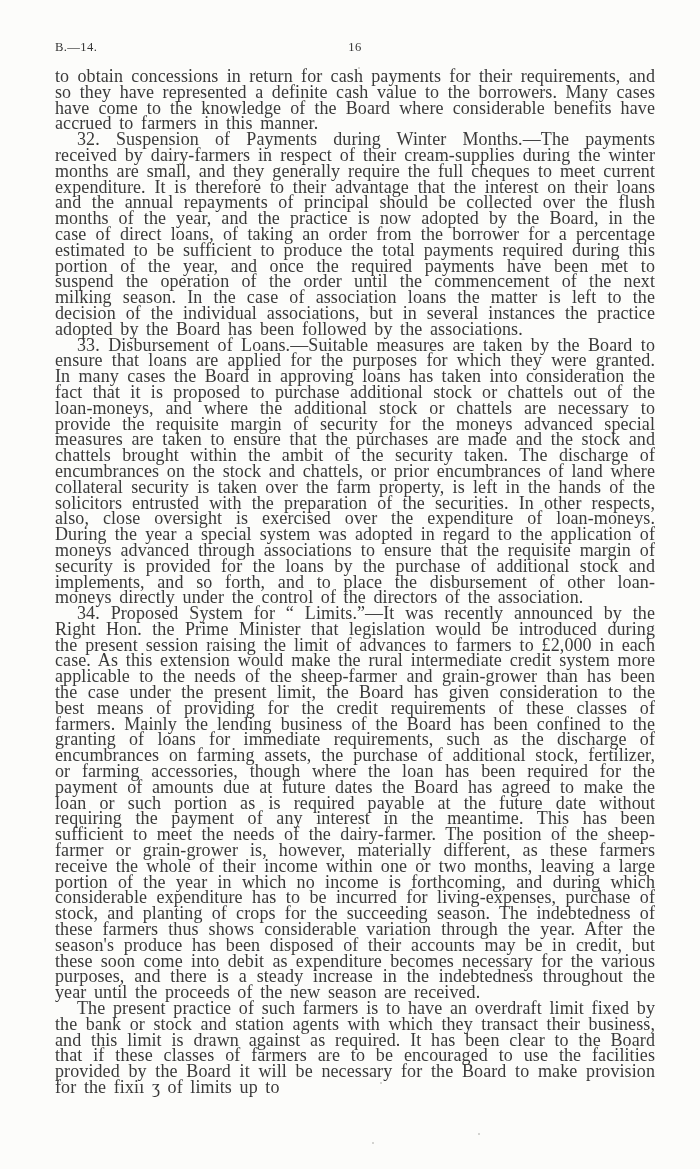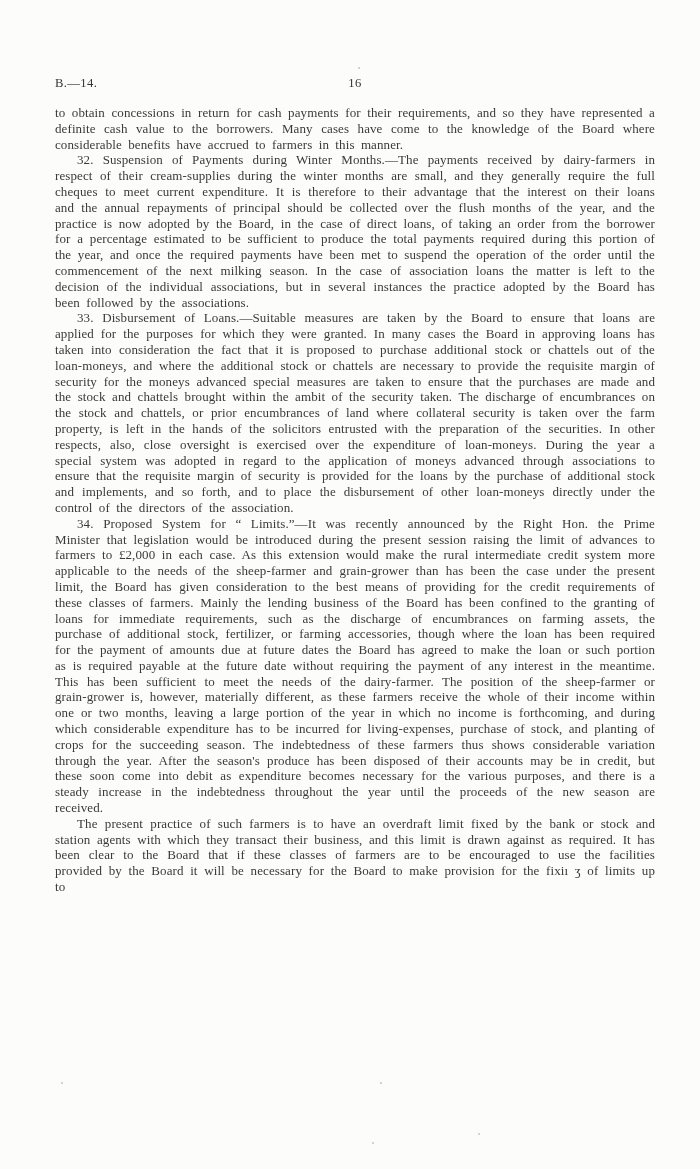--- a/index.html
+++ b/index.html
@@ -10,21 +10,21 @@
     width: 700px;
     height: 1169px;
     background: #fcfcfa;
     position: relative;
     overflow: hidden;
     font-family: "Liberation Serif", "DejaVu Serif", serif;
   }
   .page {
     position: absolute;
     top: 0; left: 0; right: 0; bottom: 0;
-    padding: 76px 45px 40px 55px;
+    padding: 40px 45px 40px 55px;
     box-sizing: border-box;
   }
   .header {
     position: relative;
     height: 17px;
     margin-bottom: 12px;
     font-size: 12.6px;
     color: #343434;
     letter-spacing: 0.4px;
   }
@@ -34,21 +34,21 @@
     top: 0;
   }
   .page-num {
     position: absolute;
     left: 0;
     right: 0;
     top: 0;
     text-align: center;
   }
   .body-text {
-    font-size: 13px;
+    font-size: 18px;
     line-height: 15.8px;
     color: #3a3a3a;
     text-align: justify;
     letter-spacing: 0.1px;
     word-spacing: 3px;
   }
   .para {
     margin: 0;
   }
   .para.indent {

